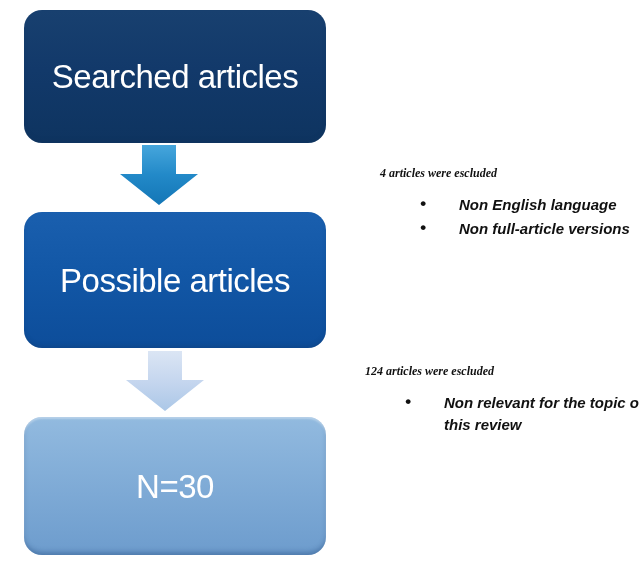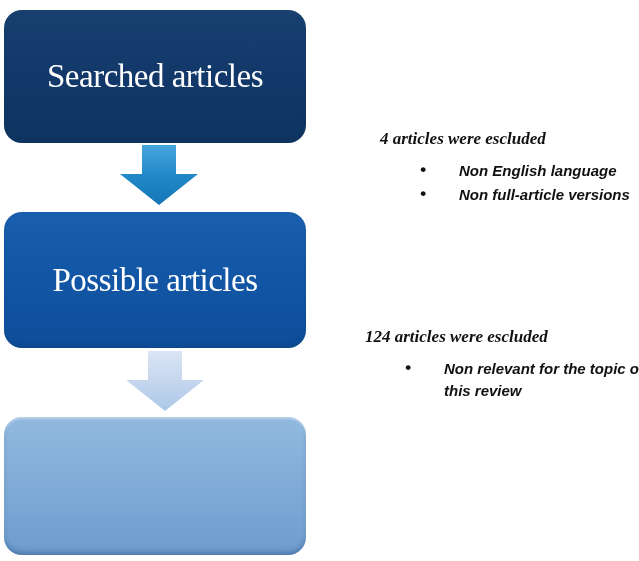--- a/index.html
+++ b/index.html
@@ -11,32 +11,31 @@
   .canvas {
     position: relative;
     width: 639px;
     height: 561px;
     background: #ffffff;
     overflow: hidden;
   }
   
   .fbox {
     position: absolute;
-    left: 4px;
+    left: 24px;
     width: 302px;
     border-radius: 18px;
     display: flex;
     flex-direction: column;
     align-items: center;
     justify-content: center;
     gap: 36px;
     color: #ffffff;
     text-align: center;
     box-shadow: inset 0 -3px 4px -1px rgba(20, 50, 90, 0.25);
-    font-family: Liberation Serif, serif;
   }
   .fbox-line {
     font-size: 33px;
     line-height: 33px;
     letter-spacing: -0.5px;
     white-space: nowrap;
   }
   .box1 {
     top: 10px;
     height: 133px;
@@ -67,23 +66,24 @@
   .note {
     position: absolute;
     color: #111111;
   }
   .note1 { left: 380px; top: 129px; width: 250px; }
   .note2 { left: 365px; top: 327px; width: 272px; }
   .note-heading {
     font-family: "Liberation Serif", serif;
     font-style: italic;
     font-weight: 700;
-    font-size: 17px;
+    font-size: 12px;
     line-height: 20px;
     white-space: nowrap;
+    margin-top: 34px;
   }
   .note-bullets {
     list-style: none;
     margin: 11px 0 0 0;
     padding: 0;
   }
   .note-bullets li {
     position: relative;
     padding-left: 79px;
     font-style: italic;
@@ -131,20 +131,21 @@
       <linearGradient id="arrowGrad2" x1="0" y1="0" x2="0" y2="1">
         <stop offset="0" stop-color="#dbe5f4"></stop>
         <stop offset="0.55" stop-color="#c3d5ee"></stop>
         <stop offset="1" stop-color="#abc7e7"></stop>
       </linearGradient>
     </defs>
     <polygon points="31,0 65,0 65,29 87,29 48,60 9,29 31,29" fill="url(#arrowGrad2)"></polygon>
   </svg>
 
   <div class="fbox box3">
+    <div class="fbox-line">N=30</div>
   </div>
 
   <div class="note note1">
     <div class="note-heading">4 articles were escluded</div>
     <ul class="note-bullets">
       <li>Non English language</li>
       <li>Non full-article versions</li>
     </ul>
   </div>
 

